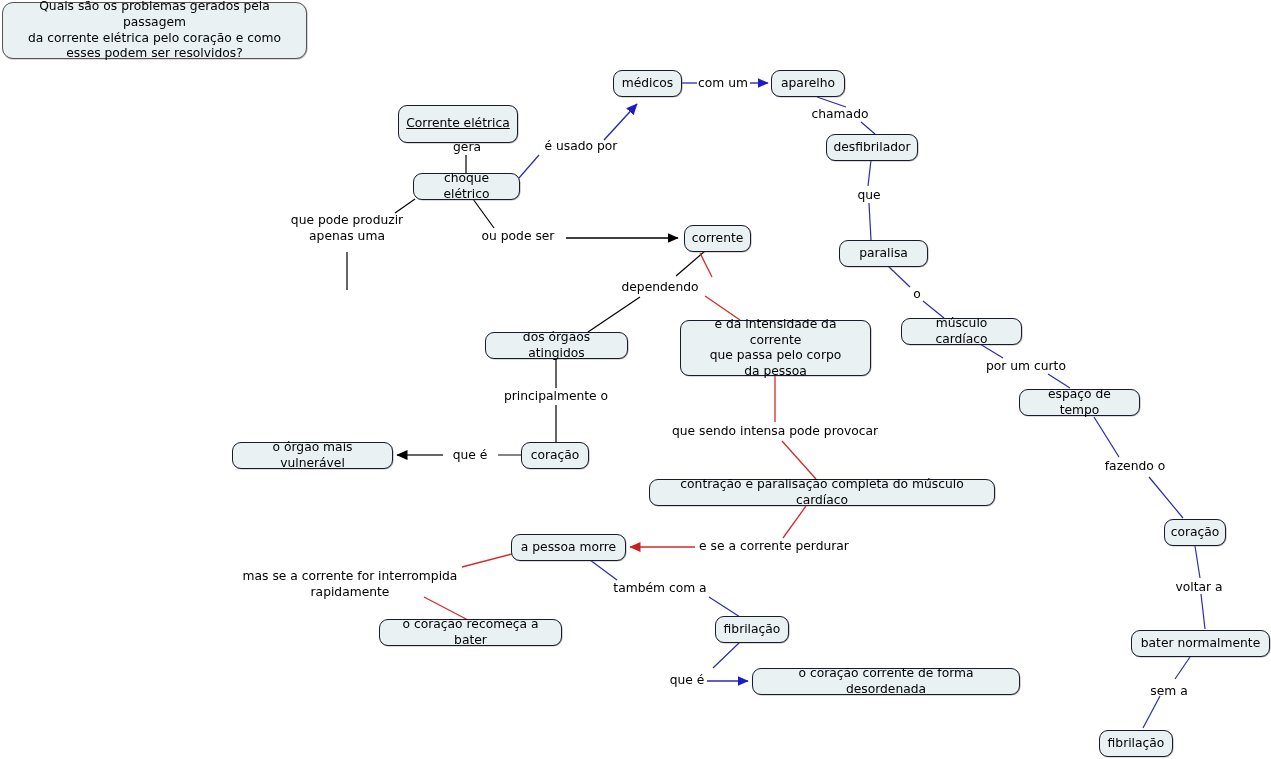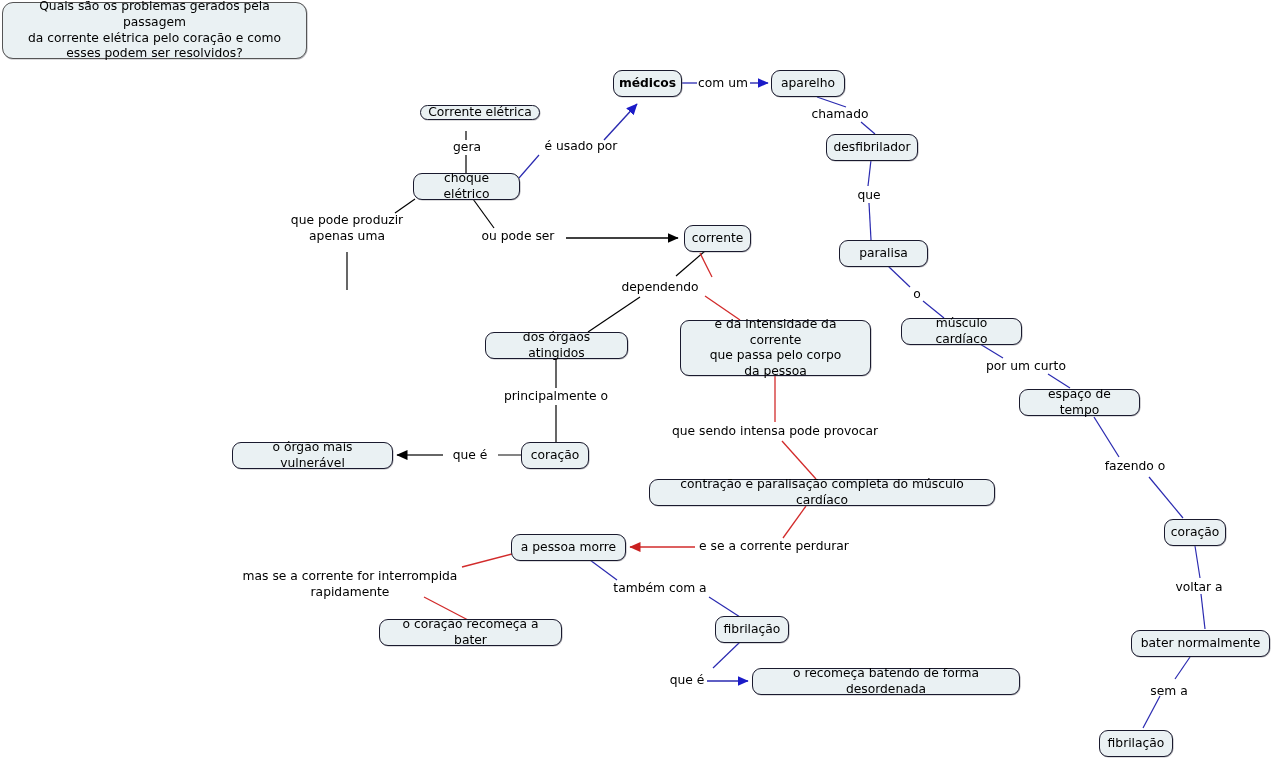--- a/index.html
+++ b/index.html
@@ -141,25 +141,25 @@
     <line x1="709" y1="597" x2="740" y2="617" stroke="#2a2ab0" stroke-width="1.2"></line>
 
     <line x1="740" y1="642" x2="713" y2="668" stroke="#2a2ab0" stroke-width="1.2"></line>
     <line x1="707" y1="681" x2="748" y2="681" stroke="#2a2ab0" stroke-width="1.4" marker-end="url(#arrow-blue)"></line>
   </svg>
 
   <div class="node question" style="left:2px; top:2px; width:305px; height:57px;">Quais são os problemas gerados pela passagem
 da corrente elétrica pelo coração e como
 esses podem ser resolvidos?</div>
 
-  <div class="node" style="left:420px; top:105px; width:120px; height:15px;">Corrente elétrica</div>
+  <div class="node" style="left:398px; top:105px; width:120px; height:38px;text-decoration:underline;">Corrente elétrica</div>
 
   <div class="node" style="left:413px; top:173px; width:107px; height:27px;">choque elétrico</div>
 
-  <div class="node" style="left:613px; top:70px; width:69px; height:27px;font-weight:bold;">médicos</div>
+  <div class="node" style="left:613px; top:70px; width:69px; height:27px;">médicos</div>
 
   <div class="node" style="left:771px; top:70px; width:74px; height:27px;">aparelho</div>
 
   <div class="node" style="left:826px; top:134px; width:92px; height:27px;">desfibrilador</div>
 
   <div class="node" style="left:839px; top:240px; width:89px; height:27px;text-align:center;">paralisa</div>
 
   <div class="node" style="left:901px; top:318px; width:121px; height:27px;">músculo cardíaco</div>
 
   <div class="node" style="left:1019px; top:389px; width:121px; height:27px;">espaço de tempo</div>
@@ -178,21 +178,21 @@
   <div class="node" style="left:649px; top:479px; width:346px; height:27px;">contração e paralisação completa do músculo cardíaco</div>
 
   <div class="node" style="left:232px; top:442px; width:161px; height:27px;">o órgão mais vulnerável</div>
 
   <div class="node" style="left:511px; top:534px; width:115px; height:27px;">a pessoa morre</div>
 
   <div class="node" style="left:379px; top:619px; width:183px; height:27px;">o coração recomeça a bater</div>
 
   <div class="node" style="left:715px; top:616px; width:74px; height:27px;">fibrilação</div>
 
-  <div class="node" style="left:752px; top:668px; width:268px; height:27px;">o recomeça batendo de forma desordenada</div>
+  <div class="node" style="left:752px; top:668px; width:268px; height:27px;">o coração corrente de forma desordenada</div>
 
   <div class="node" style="left:1164px; top:519px; width:62px; height:27px;">coração</div>
 
   <div class="node" style="left:1131px; top:630px; width:139px; height:27px;">bater normalmente</div>
 
   <div class="node" style="left:1099px; top:730px; width:74px; height:27px;">fibrilação</div>
 
   <div class="lbl" style="left:467px; top:140px;">gera</div>
 
   <div class="lbl" style="left:581px; top:139px;">é usado por</div>

